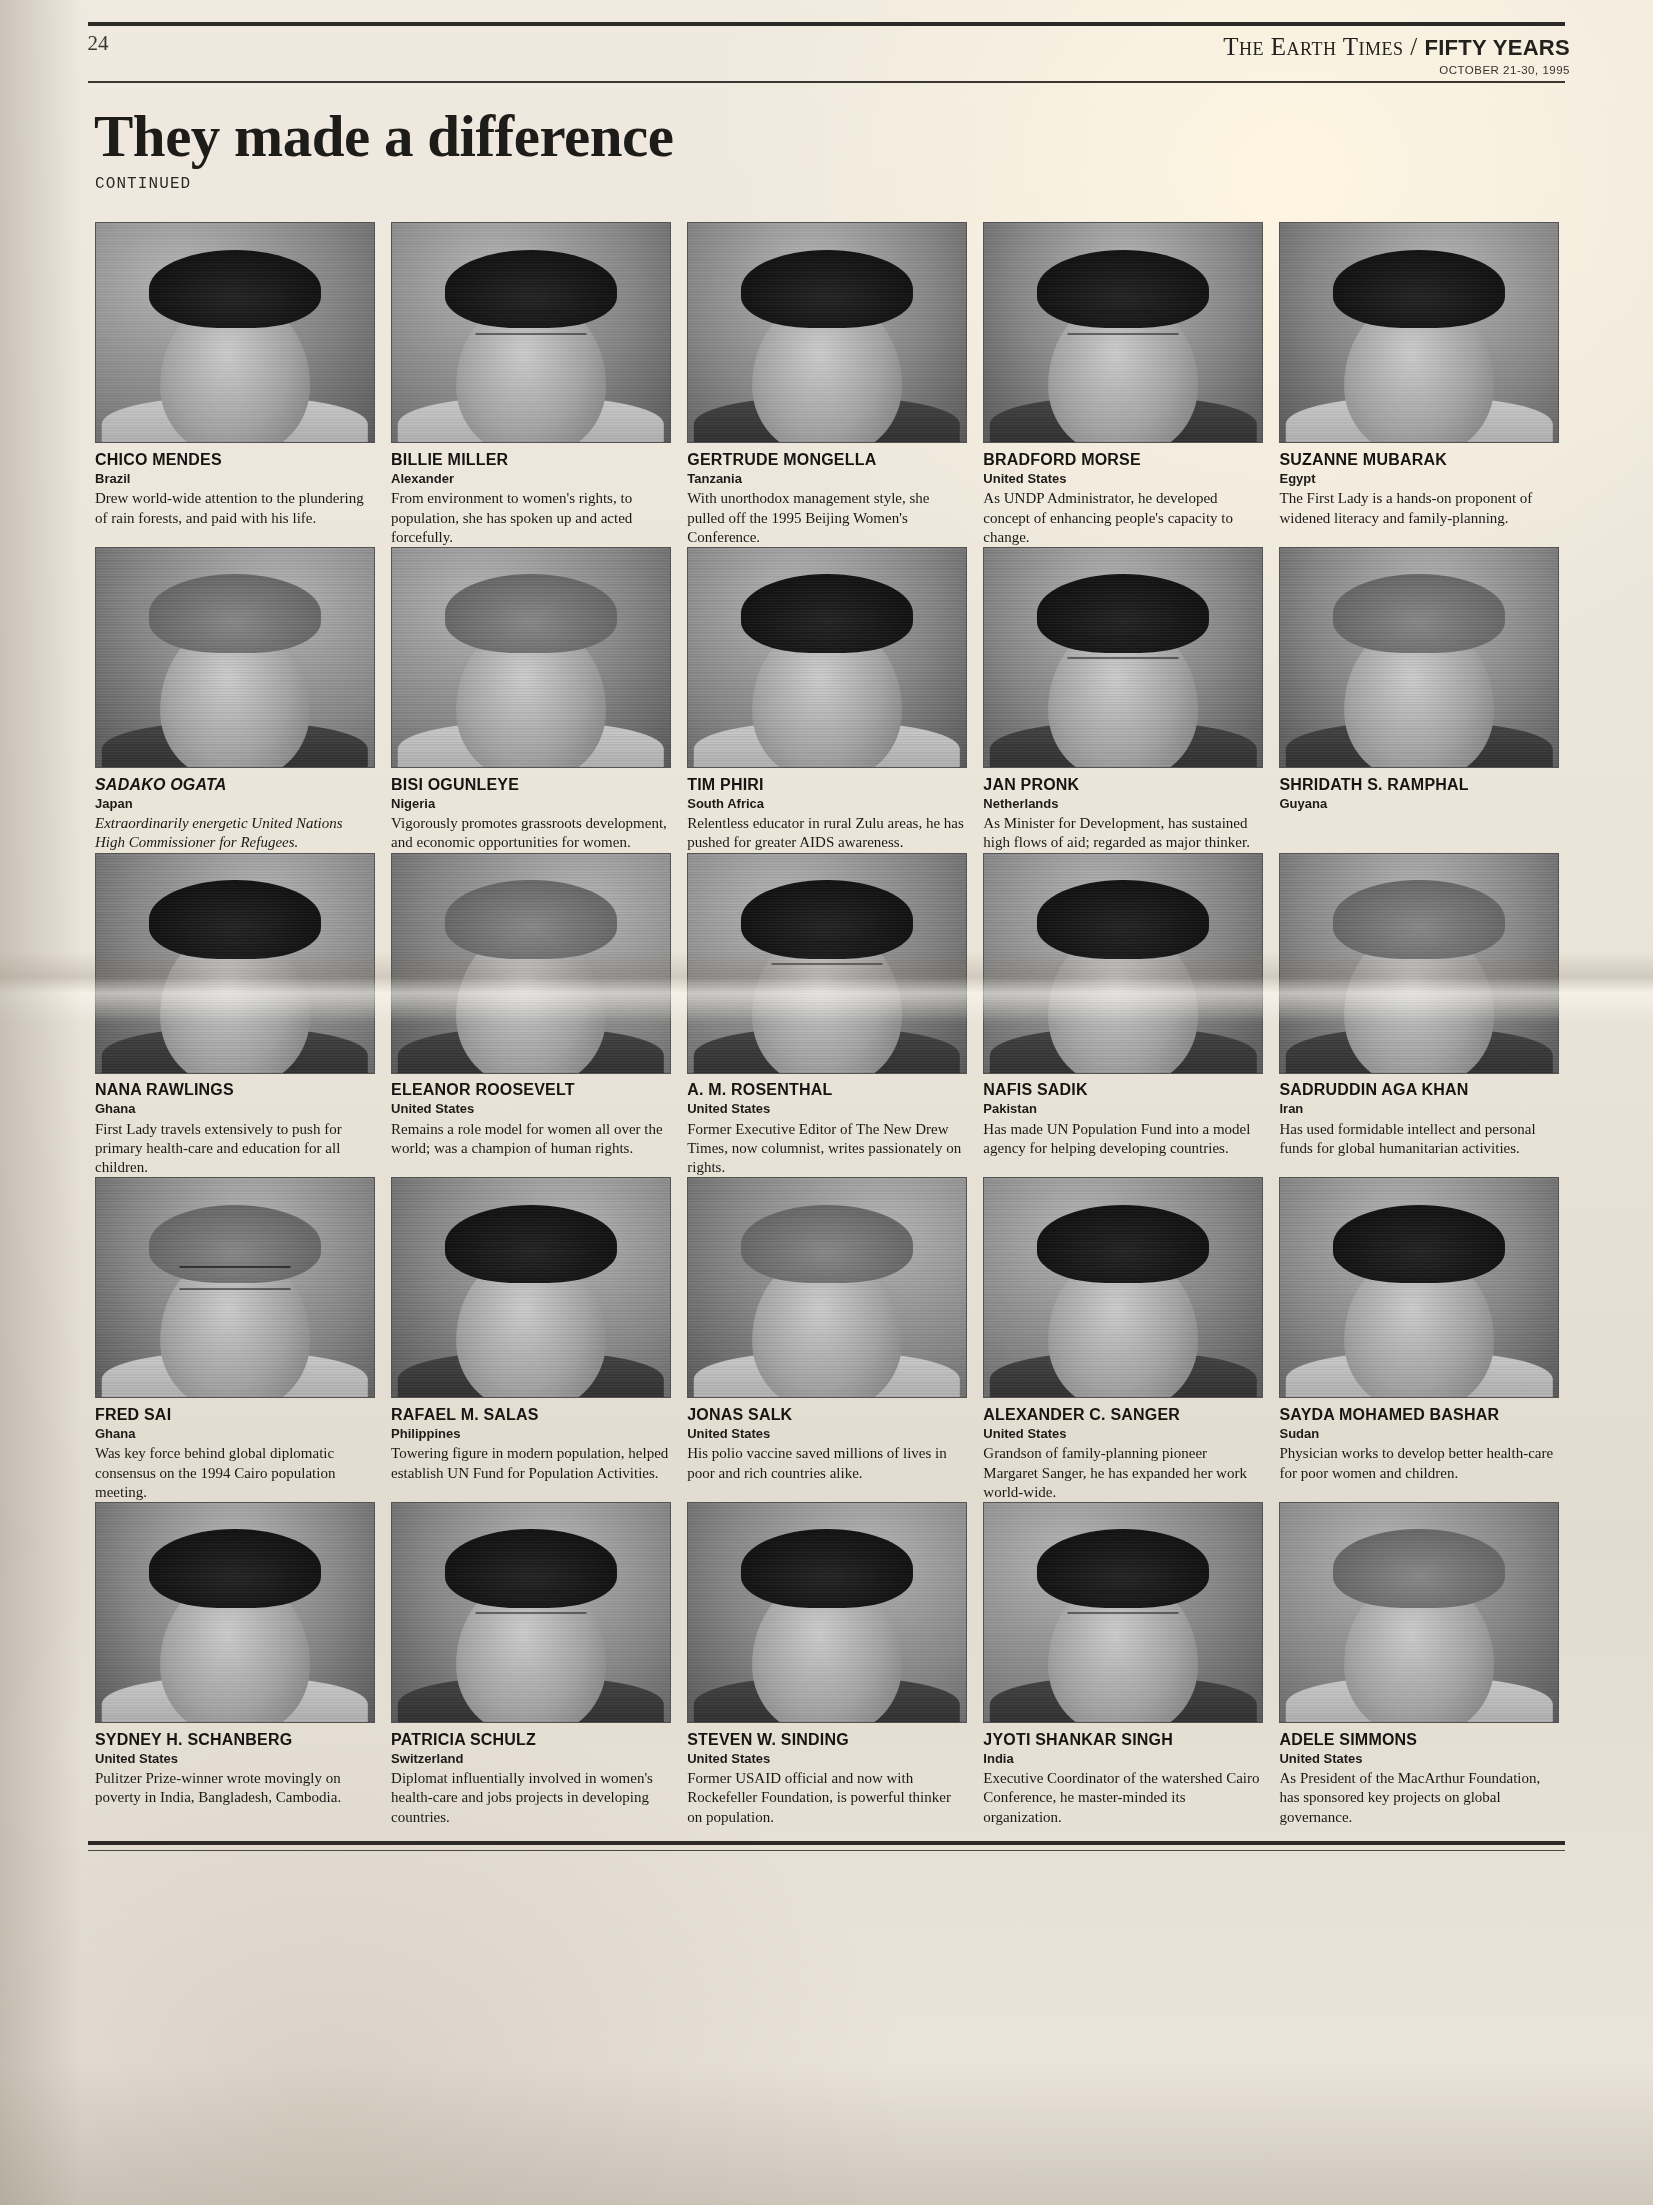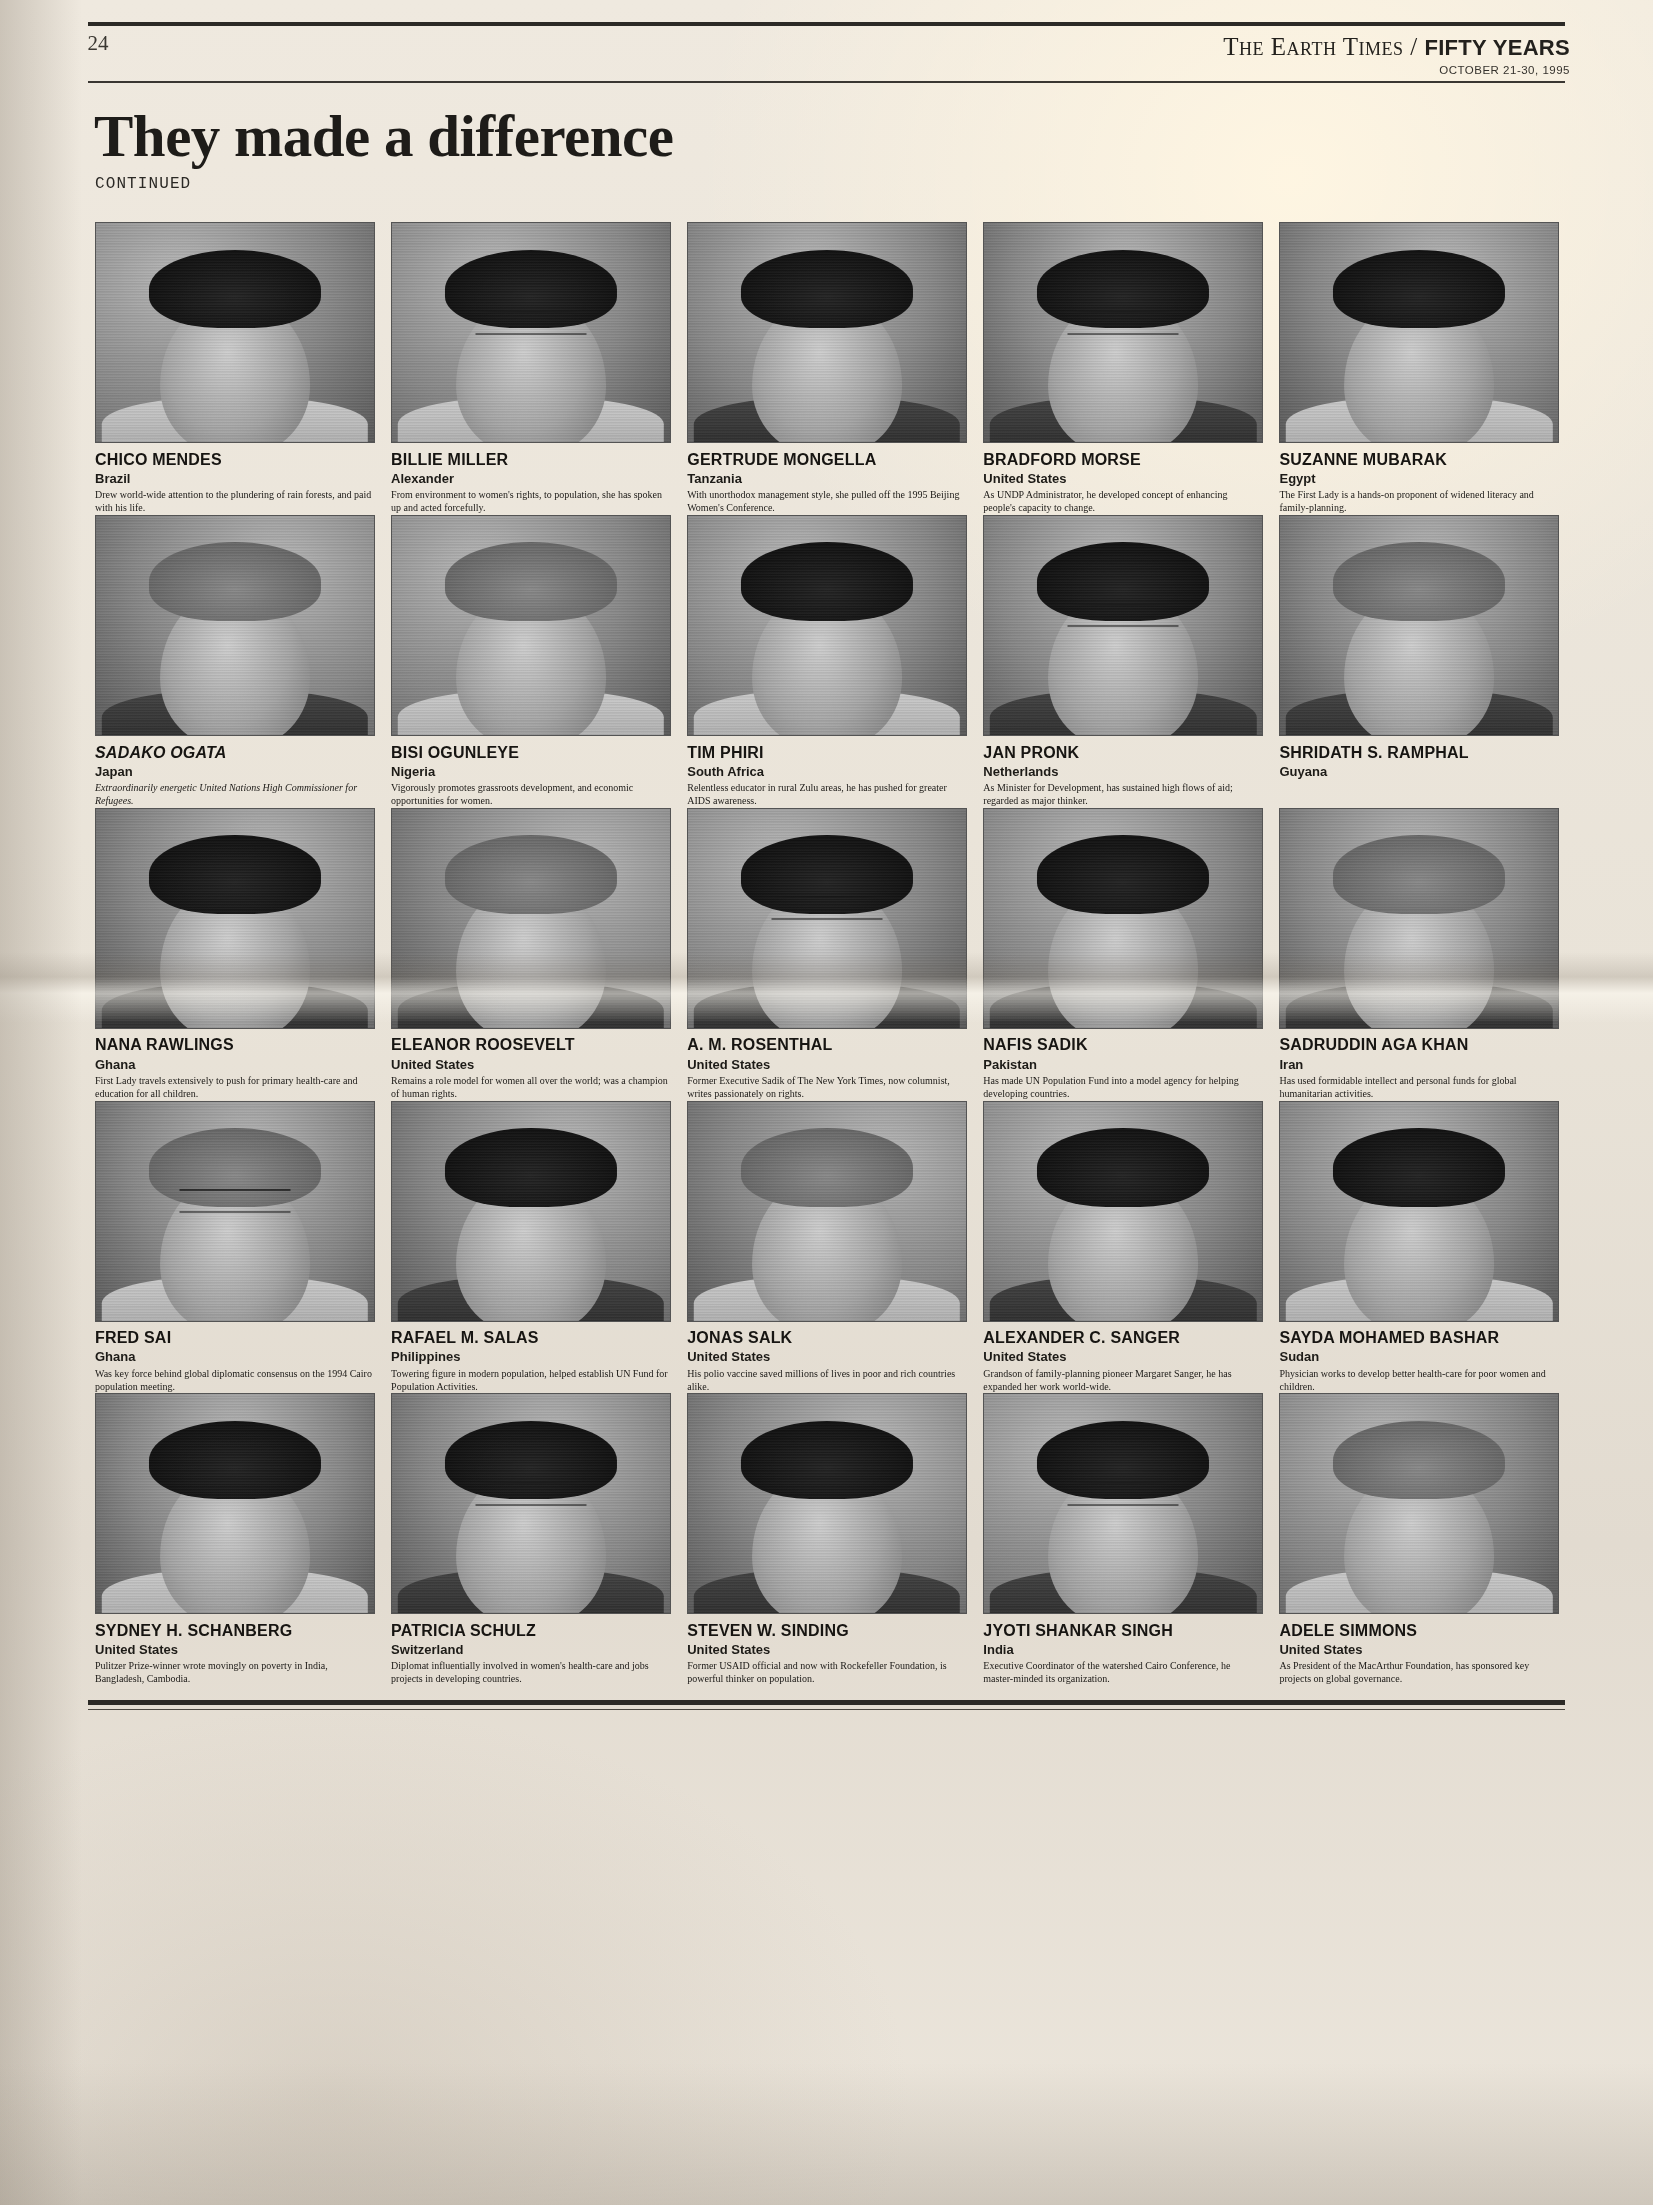--- a/index.html
+++ b/index.html
@@ -202,21 +202,21 @@
   .name.italic { font-style: italic; }
   .country {
     font-family: "Liberation Sans", sans-serif;
     font-weight: bold;
     font-size: 13px;
     color: #1d1b17;
     margin-top: 2.2px;
   }
   .blurb {
     font-family: "Liberation Serif", serif;
-    font-size: 10px;
+    font-size: 15px;
     line-height: 1.28;
     color: #1b1916;
     margin-top: 3.3px;
   }
   .blurb.italic { font-style: italic; }
 
   .rule-bottom-thick {
     height: 4.4px;
     background: #2c2a26;
     margin: 14.2px 5.5px 0 5.5px;
@@ -401,21 +401,21 @@
         <div class="portrait">
           <div class="bg" style="background: radial-gradient(ellipse at 34% 25%, #b9b3a9 0%, #8d877e 55%, #5f5a52 100%);"></div>
           <div class="torso "></div>
           <div class="face"></div>
           <div class="hair" style="background: radial-gradient(ellipse at 50% 60%, #2a2822 0%, #191713 70%);"></div>
           <div class="glasses"></div>
           <div class="grain"></div>
         </div>
         <div class="name">A. M. Rosenthal</div>
         <div class="country">United States</div>
-        <div class="blurb">Former Executive Sadik of The New York Times, now columnist, writes passionately on rights.</div>
+        <div class="blurb">Former Executive Editor of The New Drew Times, now columnist, writes passionately on rights.</div>
       </div>
       <div class="cell">
         <div class="portrait">
           <div class="bg" style="background: radial-gradient(ellipse at 41% 25%, #b9b3a9 0%, #8d877e 55%, #5f5a52 100%);"></div>
           <div class="torso "></div>
           <div class="face"></div>
           <div class="hair" style="background: radial-gradient(ellipse at 50% 60%, #2a2822 0%, #191713 70%);"></div>
           <div class="grain"></div>
         </div>
         <div class="name">Nafis Sadik</div>

